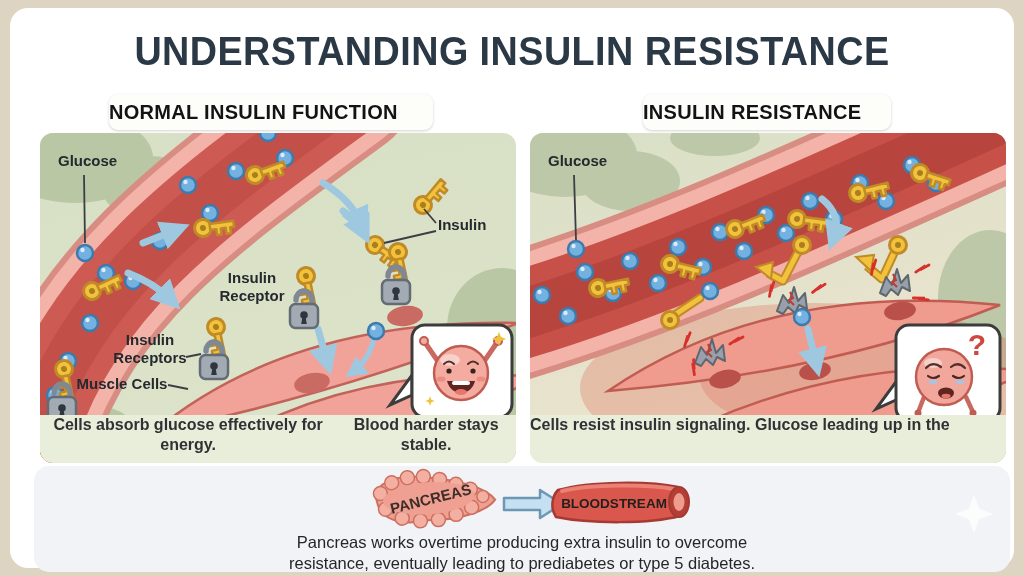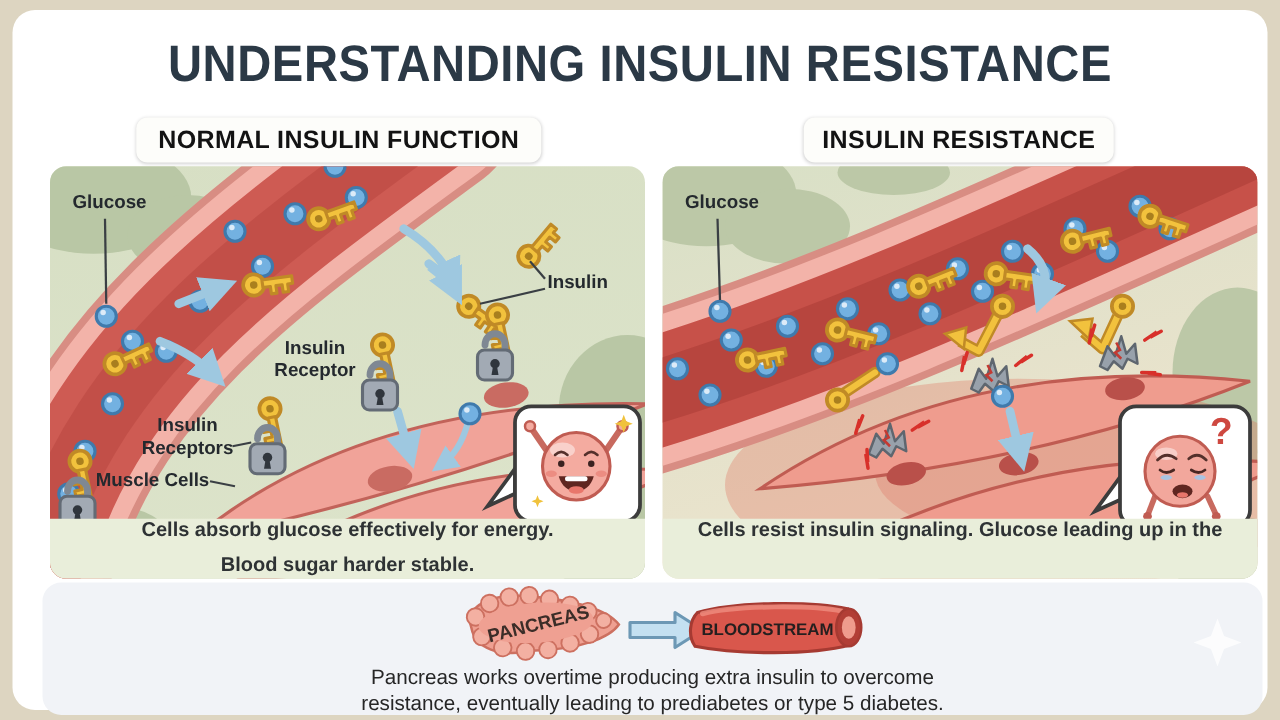--- a/index.html
+++ b/index.html
@@ -4,30 +4,30 @@
 <style>
   html,body{margin:0;padding:0;background:#cfc8b4;}
   .stage{position:relative;width:1024px;height:576px;background:#ddd5c1;overflow:hidden;
          font-family:"Liberation Sans",sans-serif;}
   .card{position:absolute;left:10px;top:8px;width:1004px;height:560px;background:#ffffff;
         border-radius:18px;}
   .title{position:absolute;left:0;top:16px;width:100%;height:54px;line-height:54px;
          text-align:center;font-size:41px;font-weight:700;color:#2b3946;
          transform:scaleX(.92);transform-origin:center;letter-spacing:.5px;}
   .pill{position:absolute;top:86px;height:36px;background:#fdfdfa;border-radius:9px;
-        box-shadow:0 1px 3px rgba(0,0,0,.18);text-align:center;line-height:36px;
+        box-shadow:0 1px 3px rgba(0,0,0,.18);text-align:left;line-height:36px;
         font-size:20px;font-weight:700;color:#131313;letter-spacing:.3px;}
   .pill.left{left:99px;width:324px;}
   .pill.right{left:633px;width:248px;}
   .panel{position:absolute;top:125px;width:476px;height:330px;border-radius:13px;overflow:hidden;}
   .panel.left{left:30px;background:linear-gradient(170deg,#d7dfc4,#dde4cb);}
   .panel.right{left:520px;background:linear-gradient(165deg,#d8e0c6 0%,#e2e1ca 40%,#ece4cd 75%,#e8e0c8 100%);}
   .art{position:absolute;left:0;top:0;}
   .strip{position:absolute;left:0;bottom:0;width:100%;height:48px;background:#e9eeda;
-         display:flex;flex-direction:column;justify-content:space-between;text-align:center;}
+         display:flex;flex-direction:row;justify-content:space-between;text-align:center;}
   .strip div{font-size:16px;font-weight:700;color:#2e3234;line-height:20px;}
   .footer{position:absolute;left:24px;top:458px;width:976px;height:106px;background:#f1f3f7;
           border-radius:15px;overflow:hidden;}
   .footer-caption{position:absolute;left:0;top:66px;width:100%;text-align:center;}
   .footer-caption div{font-size:16.5px;font-weight:400;color:#262626;line-height:21px;}
   svg text{font-family:"Liberation Sans",sans-serif;}
   .lbl{font-size:15px;font-weight:700;fill:#24292e;}
   .ptr{stroke:#3a3f44;stroke-width:1.8;fill:none;}
   .arw{stroke:#9ec8e0;stroke-width:7;fill:none;stroke-linecap:round;}
   .hidden{position:absolute;width:0;height:0;}
@@ -169,21 +169,21 @@
             <path d="M 407,248 C 411,264 431,264 435,248 Z" fill="#5f2620"></path>
             <rect x="412" y="248" width="18" height="4" rx="2" fill="#ffffff"></rect>
             <ellipse cx="421" cy="259" rx="6" ry="3" fill="#e8766b"></ellipse>
             <use href="#g-star" transform="translate(459,206) scale(0.9)" fill="#f0c23c"></use>
             <use href="#g-star" transform="translate(390,268) scale(0.6)" fill="#f0c23c"></use>
           </g>
         </g>
       </svg>
       <div class="strip">
         <div>Cells absorb glucose effectively for energy.</div>
-        <div>Blood sugar harder stable.</div>
+        <div>Blood harder stays stable.</div>
       </div>
     </div>
 
     <div class="panel right">
       <svg class="art" width="476" height="330" viewBox="0 0 476 330">
         <g fill="#bcc8a7">
           <ellipse cx="35" cy="22" rx="72" ry="42"></ellipse>
             <ellipse cx="100" cy="48" rx="50" ry="30"></ellipse>
           <ellipse cx="185" cy="5" rx="45" ry="18"></ellipse>
             <ellipse cx="460" cy="165" rx="52" ry="68"></ellipse>

